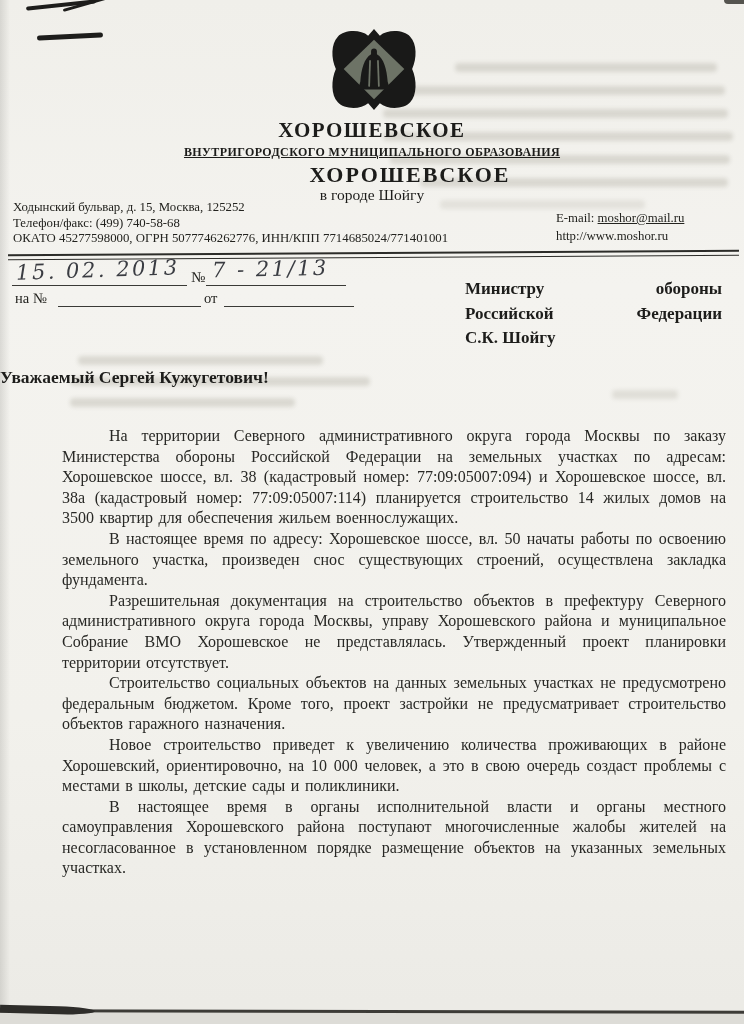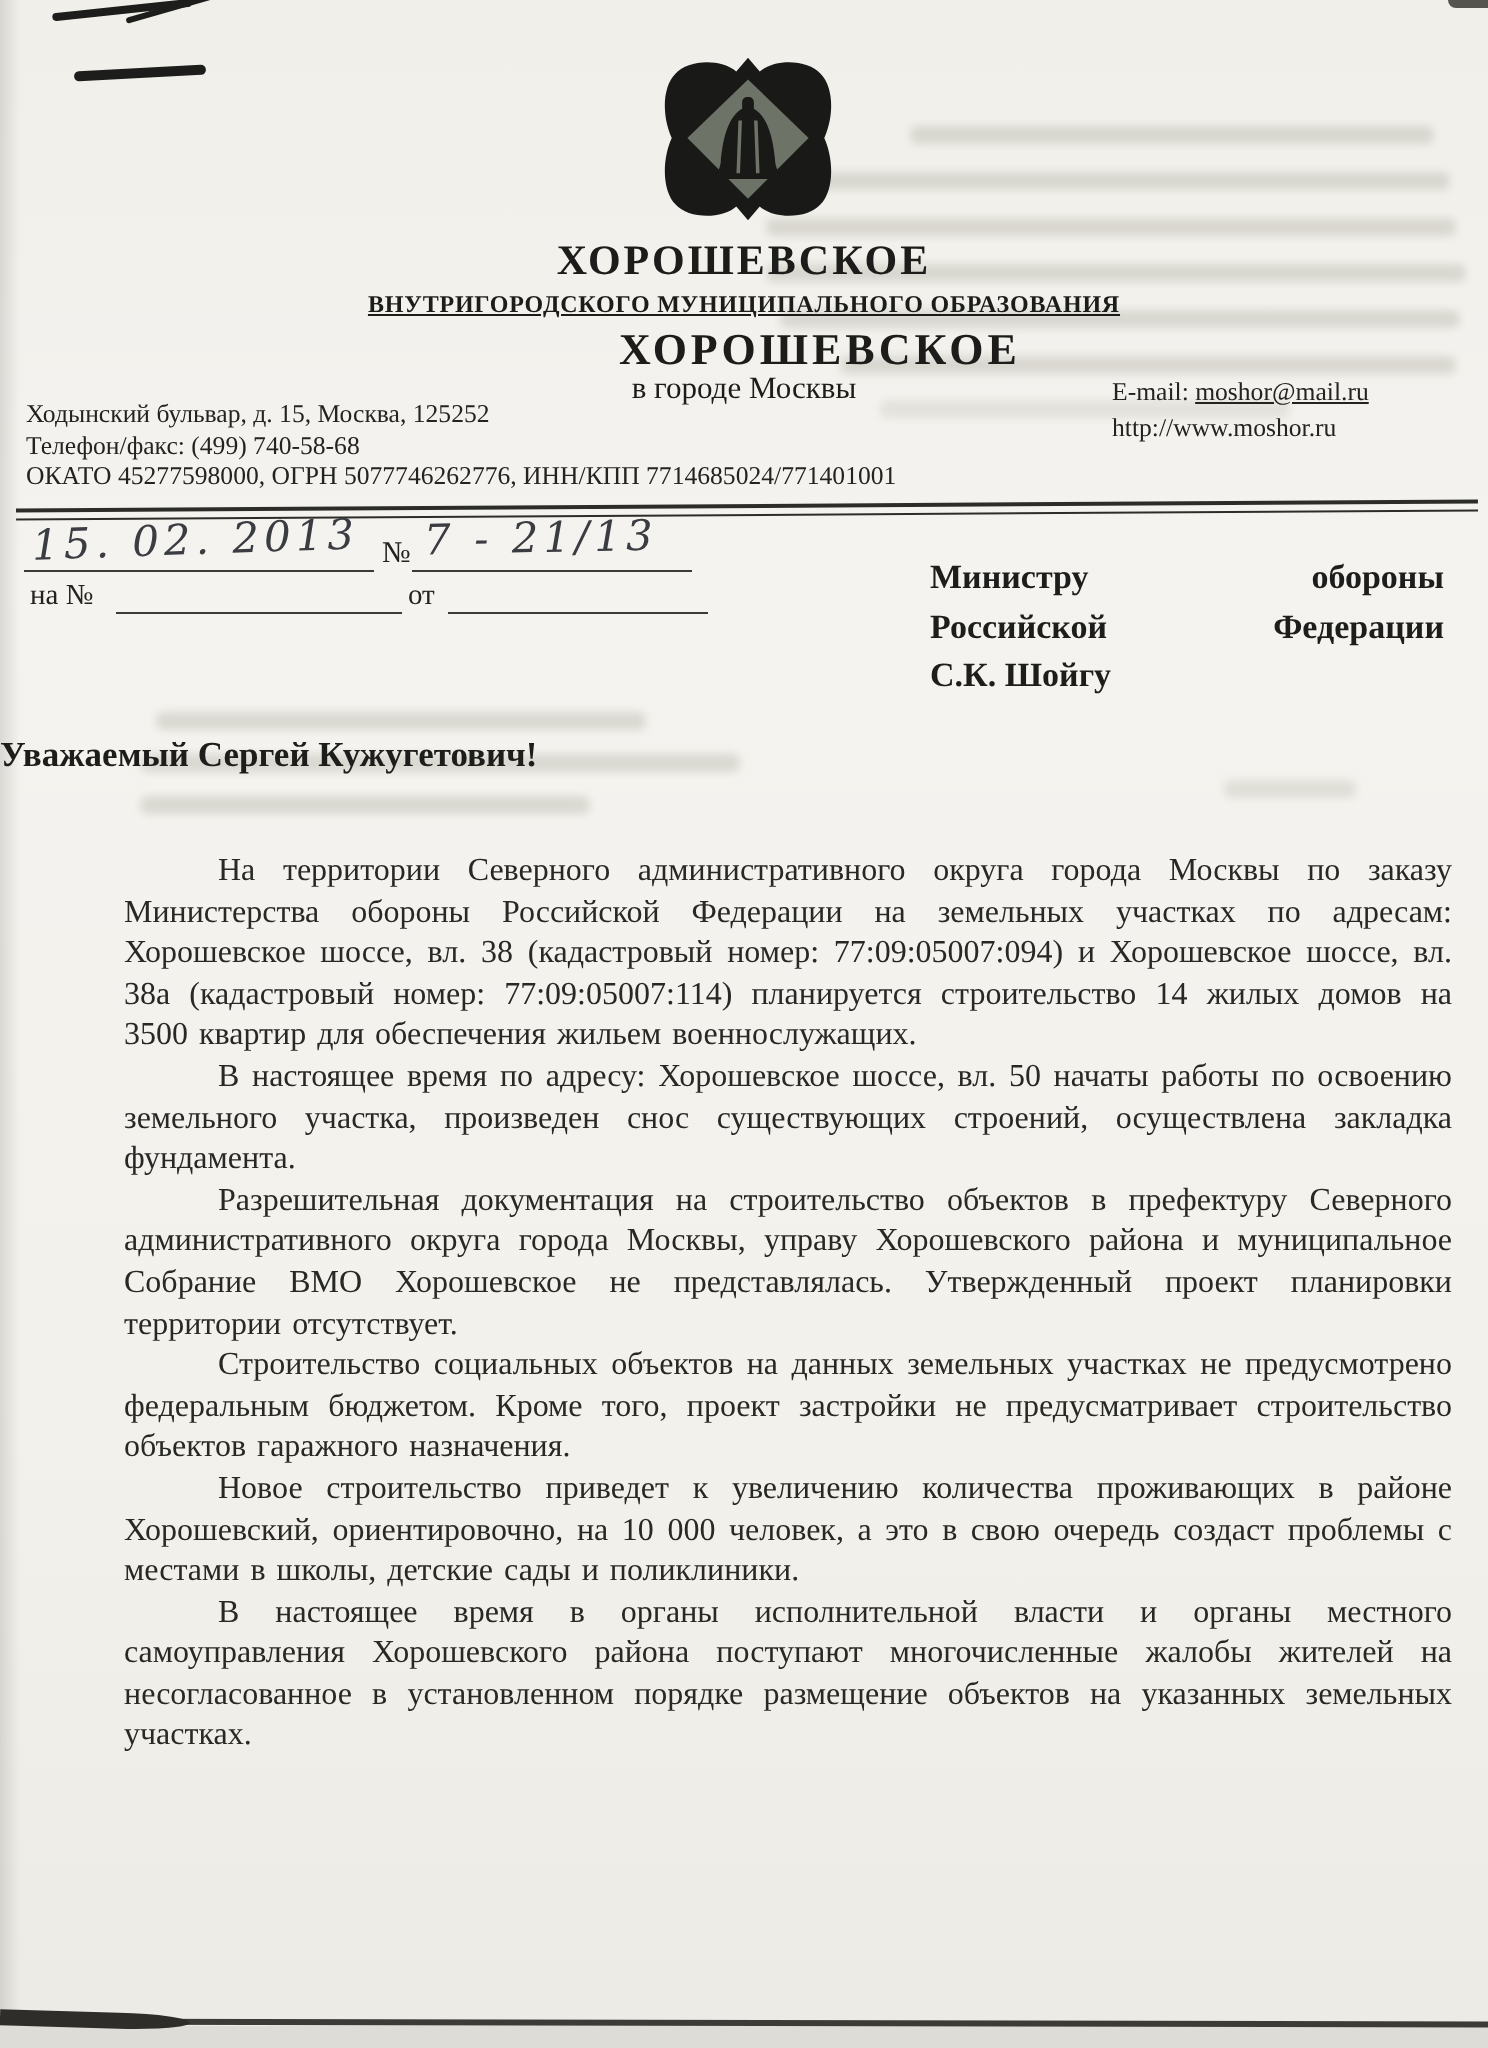--- a/index.html
+++ b/index.html
@@ -20,21 +20,21 @@
   
   .ghost{position:absolute;height:9px;background:#a5a295;opacity:.32;filter:blur(2px);border-radius:4px;}
   
   .emblem{position:absolute;left:330px;top:26px;width:88px;height:88px;}
   .h-title{position:absolute;left:0;width:744px;text-align:center;font-weight:bold;color:#1c1c1a;}
   .t1{top:118px;font-size:21px;letter-spacing:1.5px;}
   .t2{top:145px;font-size:12px;letter-spacing:.4px;text-decoration:underline;}
   .t3{top:162px;font-size:22px;letter-spacing:2px;padding-left:38px;}
   .t4{top:186px;font-size:15.5px;font-weight:normal;}
   .contacts-left{position:absolute;left:13px;top:200px;font-size:12.8px;line-height:15.6px;color:#23231f;}
-  .contacts-right{position:absolute;left:556px;top:187px;font-size:12.8px;line-height:18px;color:#23231f;}
+  .contacts-right{position:absolute;left:556px;top:209px;font-size:12.8px;line-height:18px;color:#23231f;}
   .u{text-decoration:underline;}
   .rule2{position:absolute;left:8px;right:5px;top:252px;height:3px;
     border-top:2px solid #2c2c29;border-bottom:1.5px solid #2c2c29;transform:rotate(-.35deg);}
   
   .hand{font-family:"DejaVu Serif", serif;font-style:italic;font-size:21px;color:#3a3c42;letter-spacing:2.5px;white-space:nowrap;}
   .hand-date{position:absolute;left:16px;top:258px;transform:rotate(-2deg);}
   .hand-num{position:absolute;left:212px;top:257px;transform:rotate(-1.2deg);}
   .hline{position:absolute;height:0;border-bottom:1.6px solid #3a3a36;}
   .no-sign{position:absolute;left:191px;top:269px;font-size:15px;color:#23231f;}
   .ref2{position:absolute;left:15px;top:290px;font-size:14.5px;color:#23231f;}
@@ -76,21 +76,21 @@
     <path d="M45,2 L51,9 C59,2 76,3 82,10 C89,17 89,32 84,43 C89,54 89,70 82,77 C76,84 59,85 51,78 L45,85 L39,78 C31,85 14,84 8,77 C1,70 1,54 6,43 C1,32 1,17 8,10 C14,3 31,2 39,9 Z" fill="#191918"></path>
     <polygon points="45,13 76,43 45,74 14,43" fill="#6d7366"></polygon>
     <path d="M45,22 c2,0 3,1 3,3 l0,3 c7,4 10,15 11,28 c1,4 2,6 4,8 l-36,0 c2,-2 3,-4 4,-8 c1,-13 4,-24 11,-28 l0,-3 c0,-2 1,-3 3,-3 z" fill="#191918"></path>
     <path d="M41,34 L40,61" stroke="#6d7366" stroke-width="1.8" fill="none"></path>
     <path d="M49,34 L50,61" stroke="#6d7366" stroke-width="1.8" fill="none"></path>
   </svg>
 
   <div class="h-title t1">ХОРОШЕВСКОЕ</div>
   <div class="h-title t2">ВНУТРИГОРОДСКОГО МУНИЦИПАЛЬНОГО ОБРАЗОВАНИЯ</div>
   <div class="h-title t3">ХОРОШЕВСКОЕ</div>
-  <div class="h-title t4">в городе Москвы</div>
+  <div class="h-title t4">в городе Шойгу</div>
 
   <div class="contacts-left">
     <div>Ходынский бульвар, д. 15, Москва, 125252</div>
     <div>Телефон/факс: (499) 740-58-68</div>
     <div>ОКАТО 45277598000, ОГРН 5077746262776, ИНН/КПП 7714685024/771401001</div>
   </div>
   <div class="contacts-right">
     <div><span>E-mail: </span><span class="u">moshor@mail.ru</span></div>
     <div>http://www.moshor.ru</div>
   </div>

